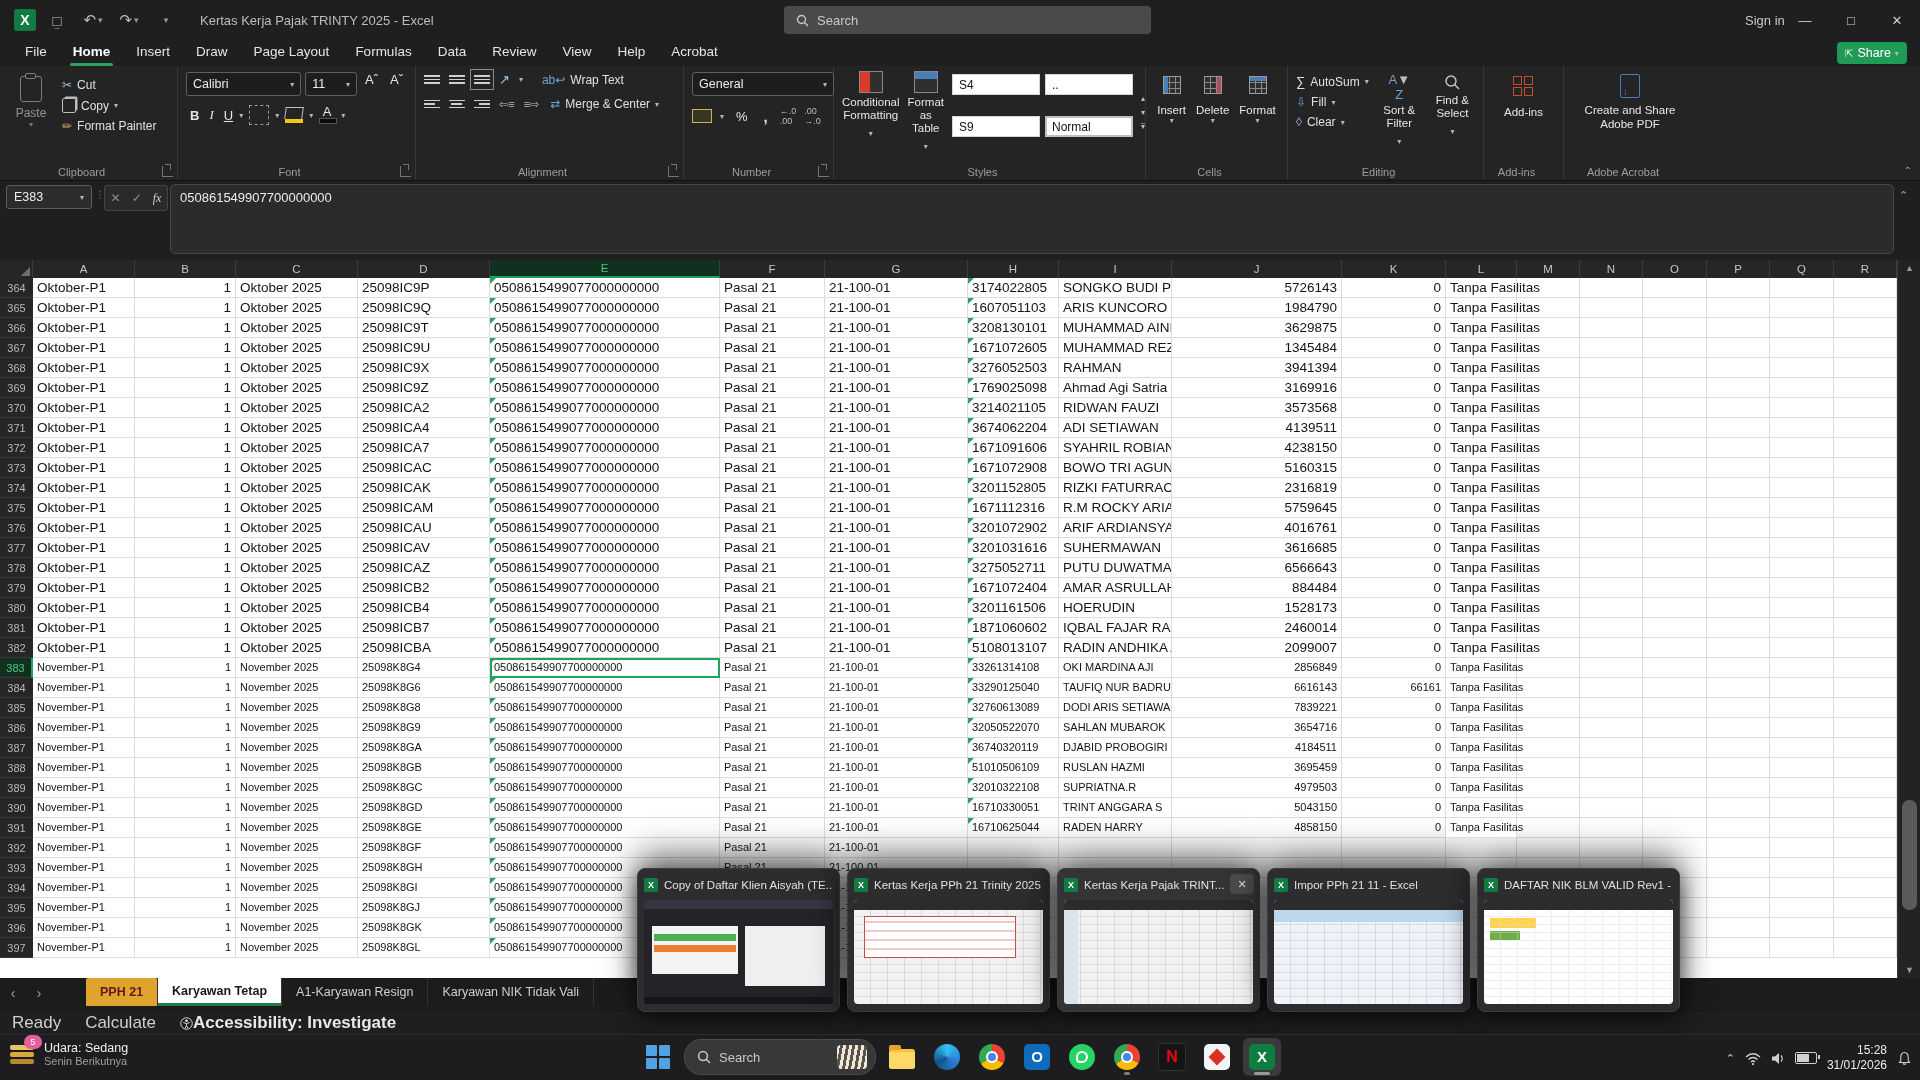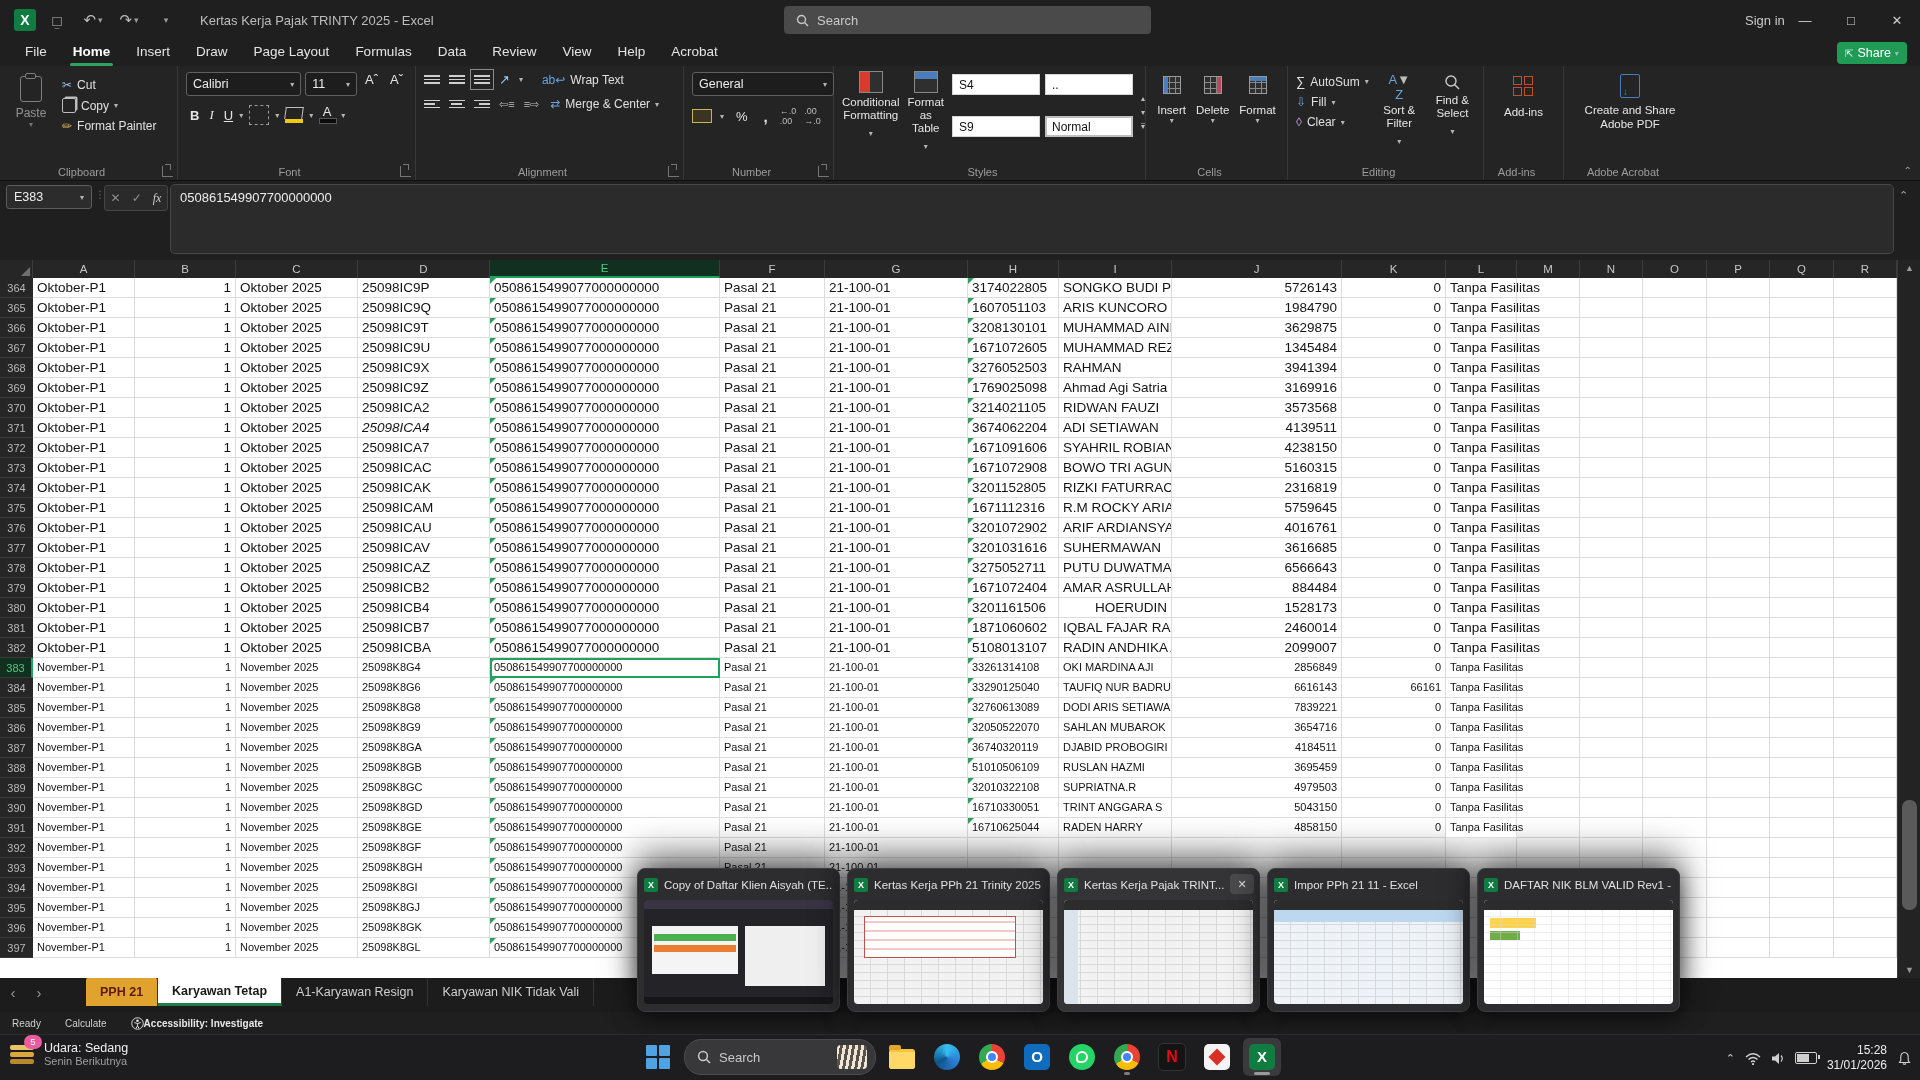--- a/index.html
+++ b/index.html
@@ -75,21 +75,21 @@
   #vscroll{position:absolute;top:260px;left:1897px;width:23px;height:718px;background:#232323;border-left:1px solid #3a3a3a}
   #vthumb{position:absolute;left:4px;top:540px;width:15px;height:110px;background:#5a5a5a;border-radius:7px}
   .varrow{position:absolute;left:0;width:23px;height:16px;color:#9a9a9a;font-size:9px;text-align:center;line-height:16px}
   
   #tabbar{position:absolute;top:978px;left:0;width:1920px;height:34px;background:#1c1c1c;display:flex;align-items:flex-start}
   .tnav{width:26px;height:28px;display:flex;align-items:center;justify-content:center;color:#9a9a9a;font-size:15px}
   .stab{height:28px;display:flex;align-items:center;padding:0 14px;font-size:12.5px;color:#cfcfcf;border-right:1px solid #333;white-space:nowrap}
   .stab.yellow{background:#dfa32e;color:#5c1a1a;font-weight:bold;border-radius:2px 2px 0 0;margin-left:34px}
   .stab.active{background:#ffffff;color:#1a1a1a;font-weight:bold;border-bottom:3px solid #1e7e45;box-sizing:border-box}
   
-  #statusbar{position:absolute;top:1012px;left:0;width:1920px;height:22px;background:#1f1f1f;display:flex;align-items:center;font-size:10px;color:#cfcfcf}
+  #statusbar{position:absolute;top:1012px;left:0;width:1920px;height:22px;background:#1f1f1f;display:flex;align-items:center;font-size:17px;color:#cfcfcf}
   #statusbar .sb{padding:0 12px}
   #sb-access{display:flex;align-items:center;font-weight:bold;color:#e8e8e8}
   
   #popups{position:absolute;left:637px;top:868px;width:1273px;height:144px;display:flex;gap:7px}
   .pop{width:203px;background:#2d2d2f;border:1px solid #3d3d3f;border-radius:8px;box-shadow:0 -14px 34px rgba(0,0,0,.55),0 8px 22px rgba(0,0,0,.55);box-sizing:border-box;padding:6px;position:relative}
   .pop.hover{background:#343436}
   .ptitle{display:flex;align-items:center;gap:6px;height:20px;font-size:11.5px;color:#e0e0e0;white-space:nowrap;overflow:hidden}
   .pxl{width:14px;height:14px;min-width:14px;border-radius:2px;background:#107c41;position:relative}
   .pxl::after{content:"X";position:absolute;inset:0;color:#fff;font-size:9px;font-weight:bold;text-align:center;line-height:14px}
   .pclose{position:absolute;right:5px;top:5px;width:24px;height:20px;border-radius:4px;color:#dadada;font-size:11px;display:flex;align-items:center;justify-content:center;background:#4a4a4c}
@@ -594,21 +594,21 @@
       <div class="cell" style="width: 64px; min-width: 64px;"></div>
       <div class="cell" style="width: 63px; min-width: 63px;"></div>
       <div class="cell" style="width: 64px; min-width: 64px;"></div>
       <div class="cell" style="width: 63px; min-width: 63px;"></div>
     </div>
     <div class="drow oct">
       <div class="rn">371</div>
       <div class="cell" style="width: 102px; min-width: 102px;">Oktober-P1</div>
       <div class="cell r" style="width: 101px; min-width: 101px;">1</div>
       <div class="cell" style="width: 122px; min-width: 122px;">Oktober 2025</div>
-      <div class="cell" style="width: 132px; min-width: 132px; font-style: italic;">25098ICA4</div>
+      <div class="cell" style="width: 132px; min-width: 132px;">25098ICA4</div>
       <div class="cell tri" style="width: 230px; min-width: 230px;">0508615499077000000000</div>
       <div class="cell" style="width: 105px; min-width: 105px;">Pasal 21</div>
       <div class="cell" style="width: 143px; min-width: 143px;">21-100-01</div>
       <div class="cell tri" style="width: 91px; min-width: 91px;">3674062204</div>
       <div class="cell" style="width: 113px; min-width: 113px;">ADI SETIAWAN</div>
       <div class="cell r" style="width: 170px; min-width: 170px;">4139511</div>
       <div class="cell r" style="width: 104px; min-width: 104px;">0</div>
       <div class="cell ovf" style="width: 71px; min-width: 71px;">Tanpa Fasilitas</div>
       <div class="cell" style="width: 63px; min-width: 63px;"></div>
       <div class="cell" style="width: 63px; min-width: 63px;"></div>
@@ -788,21 +788,21 @@
     <div class="drow oct">
       <div class="rn">380</div>
       <div class="cell" style="width: 102px; min-width: 102px;">Oktober-P1</div>
       <div class="cell r" style="width: 101px; min-width: 101px;">1</div>
       <div class="cell" style="width: 122px; min-width: 122px;">Oktober 2025</div>
       <div class="cell" style="width: 132px; min-width: 132px;">25098ICB4</div>
       <div class="cell tri" style="width: 230px; min-width: 230px;">0508615499077000000000</div>
       <div class="cell" style="width: 105px; min-width: 105px;">Pasal 21</div>
       <div class="cell" style="width: 143px; min-width: 143px;">21-100-01</div>
       <div class="cell tri" style="width: 91px; min-width: 91px;">3201161506</div>
-      <div class="cell" style="width: 113px; min-width: 113px; text-align: right;">HOERUDIN</div>
+      <div class="cell" style="width: 113px; min-width: 113px;">HOERUDIN</div>
       <div class="cell r" style="width: 170px; min-width: 170px;">1528173</div>
       <div class="cell r" style="width: 104px; min-width: 104px;">0</div>
       <div class="cell ovf" style="width: 71px; min-width: 71px;">Tanpa Fasilitas</div>
       <div class="cell" style="width: 63px; min-width: 63px;"></div>
       <div class="cell" style="width: 63px; min-width: 63px;"></div>
       <div class="cell" style="width: 64px; min-width: 64px;"></div>
       <div class="cell" style="width: 63px; min-width: 63px;"></div>
       <div class="cell" style="width: 64px; min-width: 64px;"></div>
       <div class="cell" style="width: 63px; min-width: 63px;"></div>
     </div>

